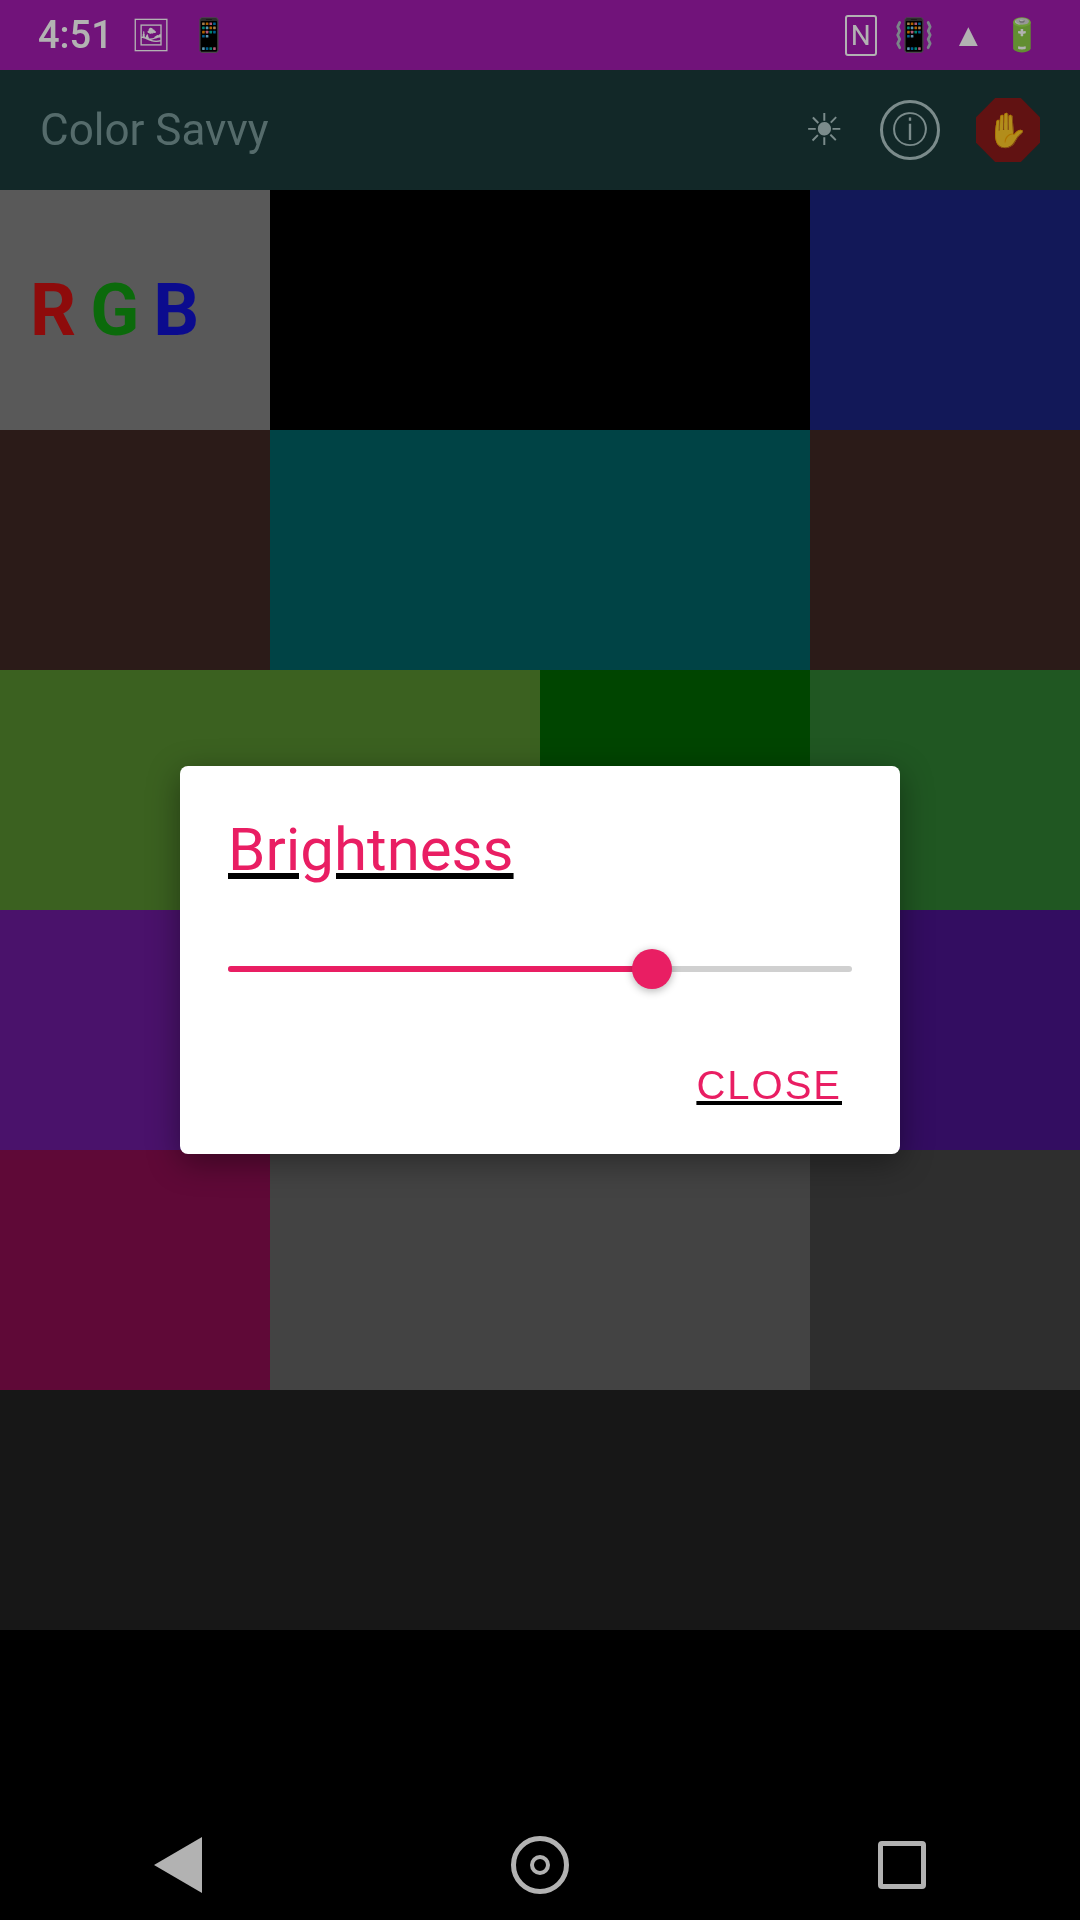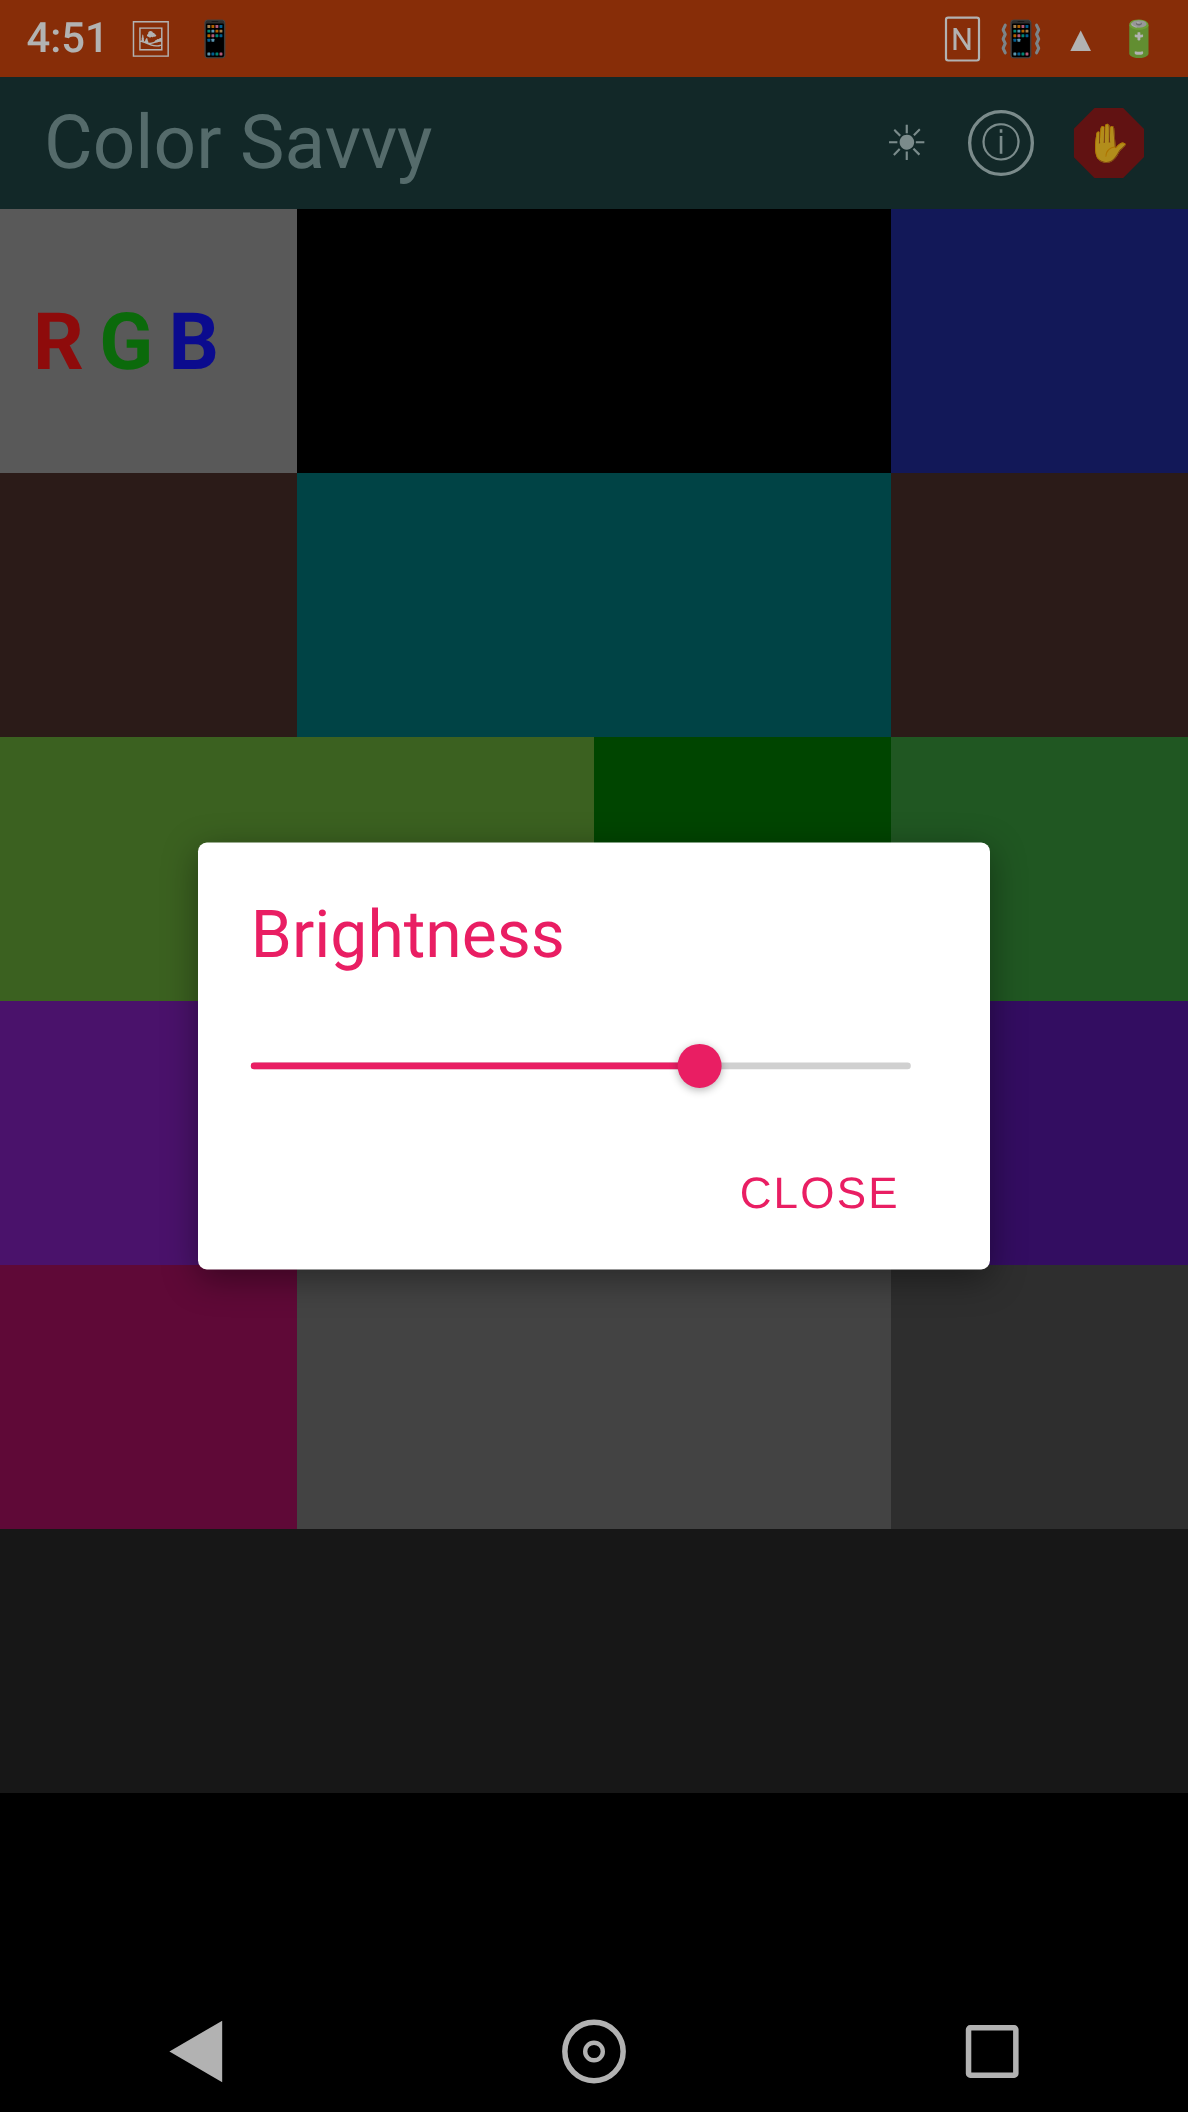--- a/index.html
+++ b/index.html
@@ -11,25 +11,25 @@
       overflow: hidden;
       font-family: 'Roboto', Arial, sans-serif;
       background: #000;
       position: relative;
     }
 
     
     .status-bar {
       width: 1080px;
       height: 70px;
-      background: #c2410c;
+      background: #a21caf;
       display: flex;
       align-items: center;
       justify-content: space-between;
-      padding: 0 24px;
+      padding: 0 38px;
       position: relative;
       z-index: 10;
     }
     .status-bar-left {
       display: flex;
       align-items: center;
       gap: 18px;
     }
     .status-time {
       color: #fff;
@@ -52,21 +52,21 @@
       height: 120px;
       background: #1a3a3a;
       display: flex;
       align-items: center;
       padding: 0 40px;
       position: relative;
       z-index: 10;
     }
     .app-title {
       color: #7a9a9a;
-      font-size: 68px;
+      font-size: 44px;
       font-weight: 400;
       flex: 1;
     }
     .app-bar-icons {
       display: flex;
       align-items: center;
       gap: 36px;
     }
     .app-bar-icon {
       color: #b0c8c8;
@@ -161,22 +161,23 @@
       z-index: 20;
       display: flex;
       align-items: center;
       justify-content: center;
     }
 
     .dialog {
       background: #ffffff;
       border-radius: 8px;
       width: 720px;
-      padding: 48px 72px 36px 48px;
+      padding: 48px 48px 36px 48px;
       box-shadow: 0 8px 32px rgba(0,0,0,0.4);
+      text-decoration: underline;
     }
 
     .dialog-title {
       color: #e91e63;
       font-size: 60px;
       font-weight: 400;
       margin-bottom: 60px;
     }
 
     

